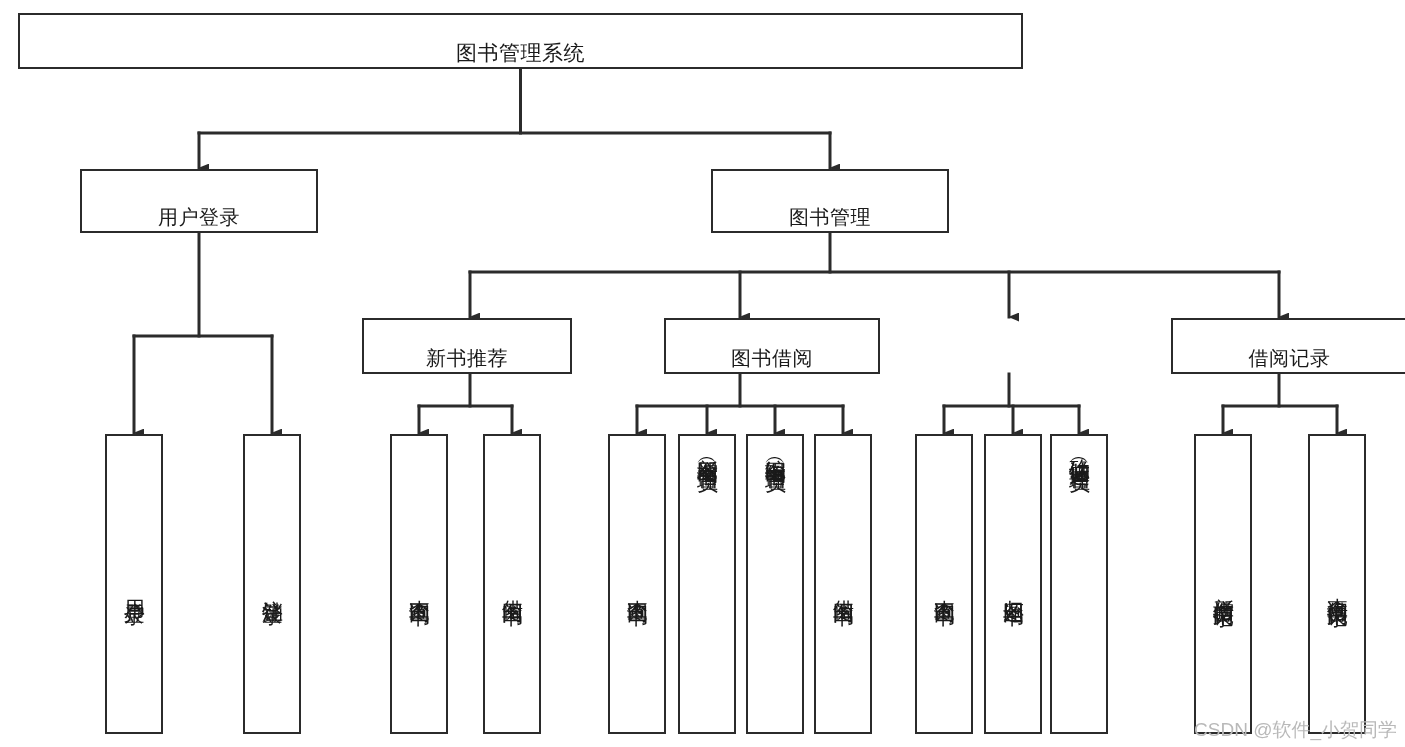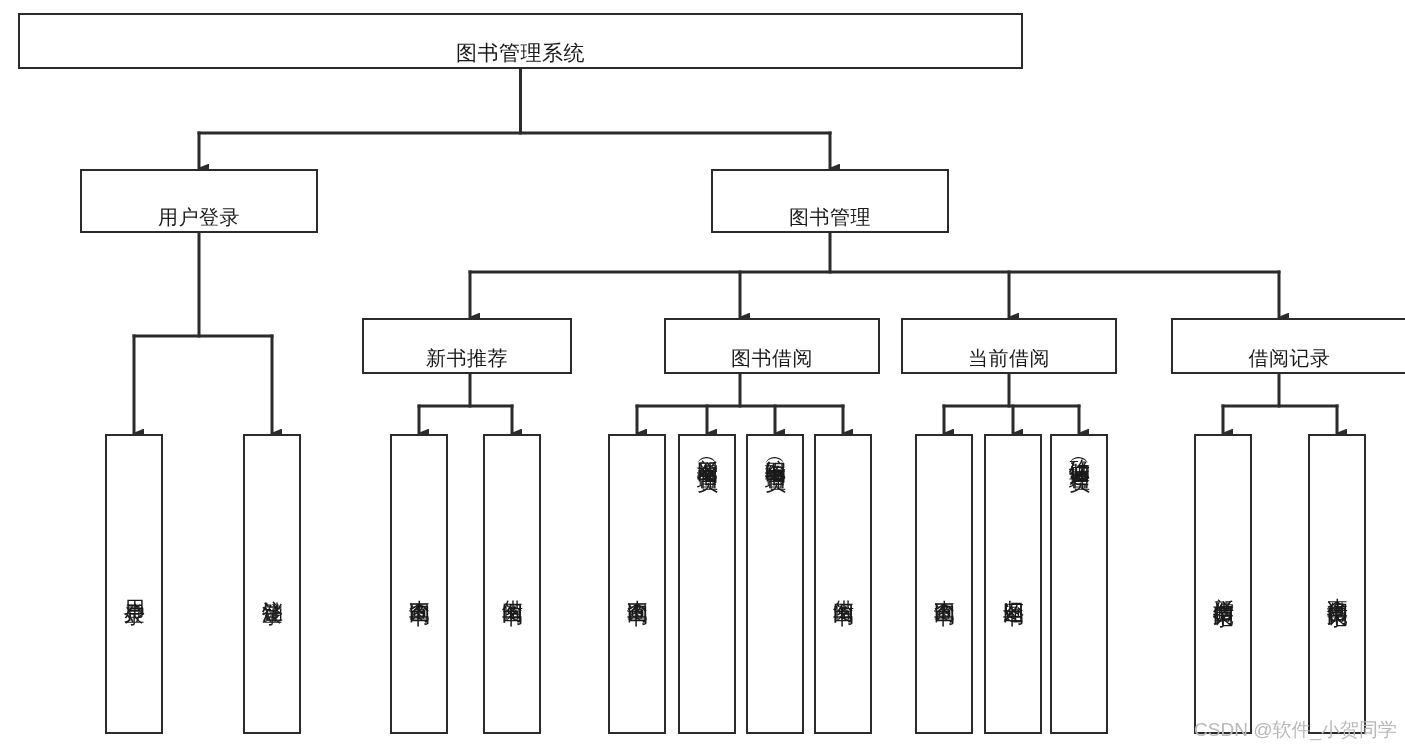--- a/index.html
+++ b/index.html
@@ -136,23 +136,20 @@
   <div class="node-box node-l2" id="box-book-manage" style="left: 711px; top: 169px; width: 238px; height: 64px;">
     <span class="node-label">图书管理</span>
   </div>
 
   <div class="node-box node-l3" id="box-new-book-rec" style="left: 362px; top: 318px; width: 210px; height: 56px;">
     <span class="node-label">新书推荐</span>
   </div>
   <div class="node-box node-l3" id="box-book-borrow" style="left: 632px; top: 318px; width: 216px; height: 56px; margin-left: 32px;">
     <span class="node-label">图书借阅</span>
   </div>
-  <div class="node-box node-l3" id="box-current-borrow" style="left: 901px; top: 318px; width: 216px; height: 56px;">
-    <span class="node-label">当前借阅</span>
-  </div>
   <div class="node-box node-l3" id="box-borrow-record" style="left: 1171px; top: 318px; width: 237px; height: 56px;">
     <span class="node-label">借阅记录</span>
   </div>
 
   <div class="node-box node-leaf leaf-mid" id="box-leaf-user-login" style="left: 105px; top: 434px; width: 58px; height: 300px;">
     <span class="node-label">用户登录</span>
   </div>
   <div class="node-box node-leaf leaf-mid" id="box-leaf-logout" style="left: 243px; top: 434px; width: 58px; height: 300px;">
     <span class="node-label">注销登录</span>
   </div>

